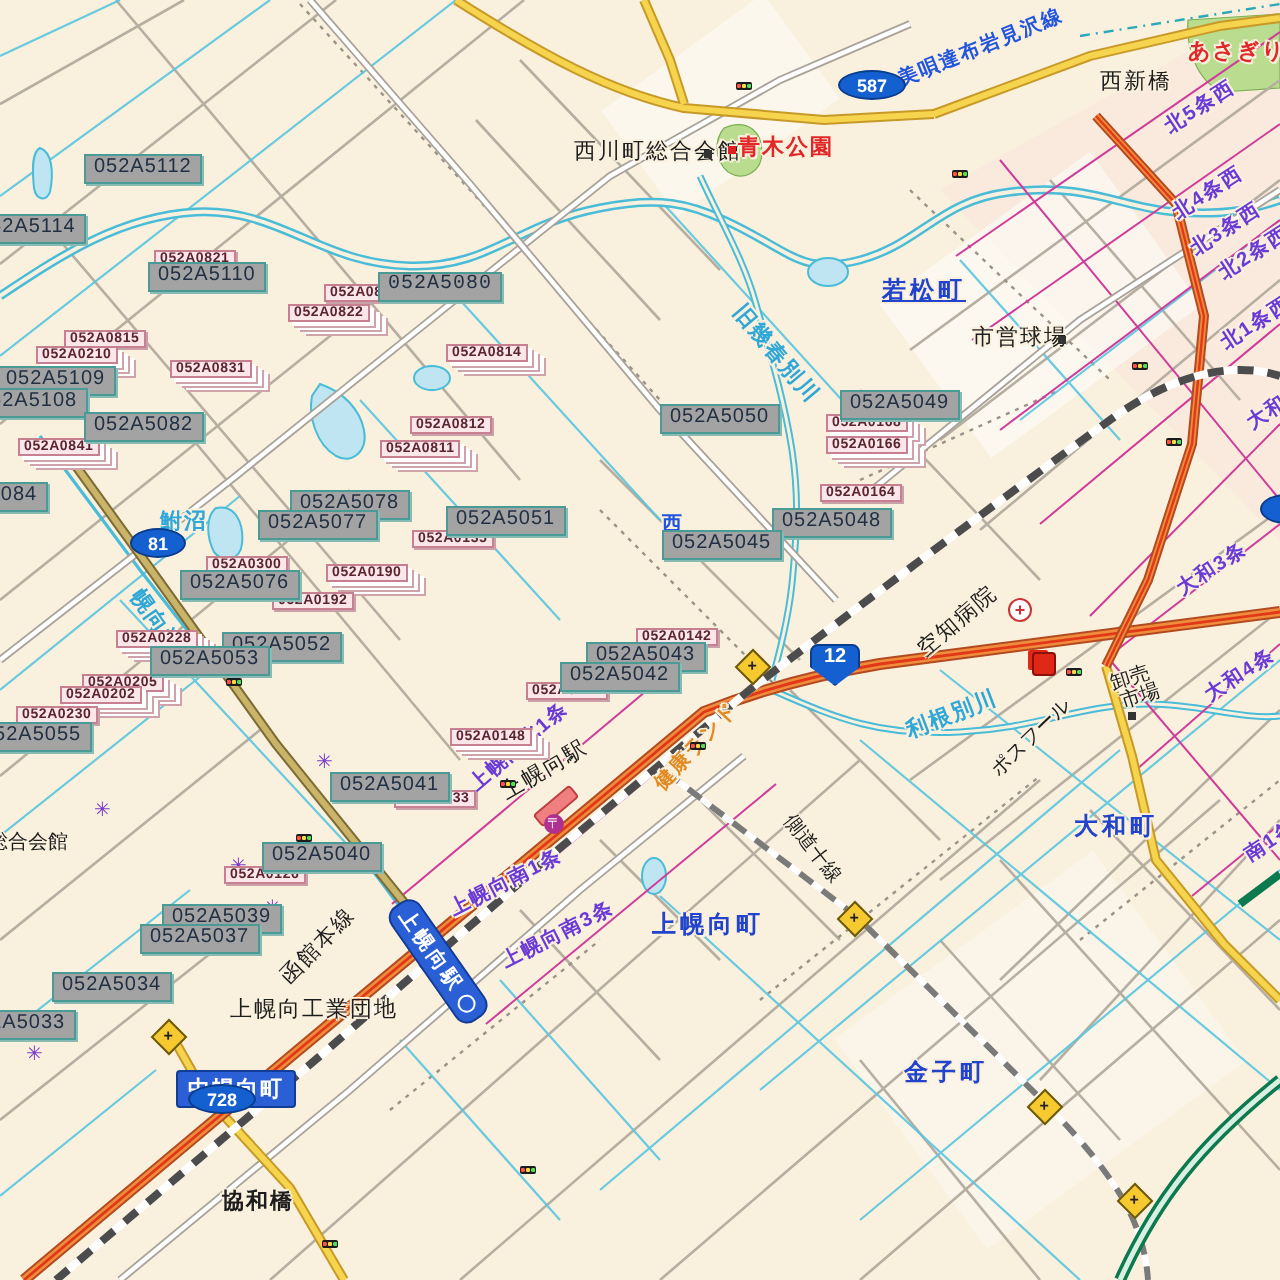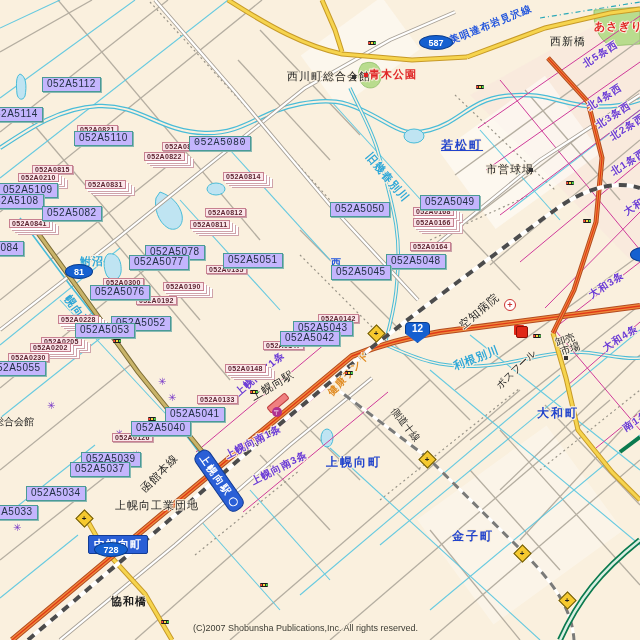--- a/index.html
+++ b/index.html
@@ -5,21 +5,21 @@
   html,body{margin:0;padding:0;}
   #map{
     position:relative;width:640px;height:640px;overflow:hidden;
     background:#faf0de;
     font-family:"Liberation Sans","DejaVu Sans",sans-serif;
   }
   #map svg{position:absolute;left:0;top:0;}
   .lb{position:absolute;white-space:pre;line-height:1.05;transform-origin:left center;}
   
   .mesh-cyan{
-    background:#c4b5fd;border:1px solid #4a9a96;color:#223044;
+    background:#a3a3a3;border:1px solid #4a9a96;color:#223044;
     font-size:10px;letter-spacing:.5px;padding:1px 4px;
     box-shadow:1px 1px 0 #8abab4;z-index:30;
   }
   .mesh-pink{
     background:#fbe6ea;border:1px solid #c78090;color:#5c2430;
     font-size:7px;font-weight:bold;letter-spacing:.3px;padding:0 2px;
     box-shadow:1px 1px 0 #c9a1a8;z-index:29;
   }
   .mesh-pink.stack{
     box-shadow:2px 2px 0 #fff,3px 3px 0 #cfa3aa,5px 4px 0 #fff,6px 5px 0 #cfa3aa,8px 6px 0 #fff,9px 7px 0 #cfa3aa;
@@ -256,21 +256,20 @@
 
     <g fill="none">
       <path d="M640,540 C600,572 578,600 560,640" stroke="#0b7a4e" stroke-width="6"></path>
       <path d="M640,540 C600,572 578,600 560,640" stroke="#d9efe2" stroke-width="2.5"></path>
       <path d="M620,452 L640,437" stroke="#0b7a4e" stroke-width="4"></path>
     </g>
 
     <path d="M540,18 L640,2" stroke="#2aa8b8" stroke-width="1.2" stroke-dasharray="5 3 1 3" fill="none"></path>
   </svg>
 
-  <div class="copyright halo">(C)2007 Shobunsha Publications,Inc. All rights reserved.</div>
   <div id="overlay">
       <div class="lb mesh-cyan" style="left: 42px; top: 77px;">052A5112</div>
       <div class="lb mesh-cyan" style="left: -16px; top: 107px;">052A5114</div>
       <div class="lb mesh-cyan" style="left: 74px; top: 131px;">052A5110</div>
       <div class="lb mesh-cyan" style="left: 189px; top: 136px; font-family: Liberation Mono, monospace;">052A5080</div>
       <div class="lb mesh-cyan" style="left: -2px; top: 183px;">052A5109</div>
       <div class="lb mesh-cyan" style="left: -16px; top: 194px;">052A5108</div>
       <div class="lb mesh-cyan" style="left: 42px; top: 206px;">052A5082</div>
       <div class="lb mesh-cyan" style="left: -36px; top: 241px;">052A5084</div>
       <div class="lb mesh-cyan" style="left: 145px; top: 245px;">052A5078</div>
@@ -279,21 +278,21 @@
       <div class="lb mesh-cyan" style="left: 330px; top: 202px;">052A5050</div>
       <div class="lb mesh-cyan" style="left: 420px; top: 195px;">052A5049</div>
       <div class="lb mesh-cyan" style="left: 386px; top: 254px;">052A5048</div>
       <div class="lb mesh-cyan" style="left: 331px; top: 265px;">052A5045</div>
       <div class="lb mesh-cyan" style="left: 90px; top: 285px;">052A5076</div>
       <div class="lb mesh-cyan" style="left: 111px; top: 316px;">052A5052</div>
       <div class="lb mesh-cyan" style="left: 75px; top: 323px;">052A5053</div>
       <div class="lb mesh-cyan" style="left: -14px; top: 361px;">052A5055</div>
       <div class="lb mesh-cyan" style="left: 293px; top: 321px;">052A5043</div>
       <div class="lb mesh-cyan" style="left: 280px; top: 331px;">052A5042</div>
-      <div class="lb mesh-cyan" style="left: 165px; top: 407px; text-align: center;">052A5041</div>
+      <div class="lb mesh-cyan" style="left: 165px; top: 386px; text-align: center;">052A5041</div>
       <div class="lb mesh-cyan" style="left: 131px; top: 421px;">052A5040</div>
       <div class="lb mesh-cyan" style="left: 81px; top: 452px;">052A5039</div>
       <div class="lb mesh-cyan" style="left: 70px; top: 462px;">052A5037</div>
       <div class="lb mesh-cyan" style="left: 26px; top: 486px;">052A5034</div>
       <div class="lb mesh-cyan" style="left: -22px; top: 505px;">052A5033</div>
       <div class="lb mesh-pink" style="left: 77px; top: 125px;">052A0821</div>
       <div class="lb mesh-pink" style="left: 162px; top: 142px;">052A0817</div>
       <div class="lb mesh-pink stack" style="left: 144px; top: 152px;">052A0822</div>
       <div class="lb mesh-pink stack" style="left: 223px; top: 172px;">052A0814</div>
       <div class="lb mesh-pink" style="left: 205px; top: 208px;">052A0812</div>

